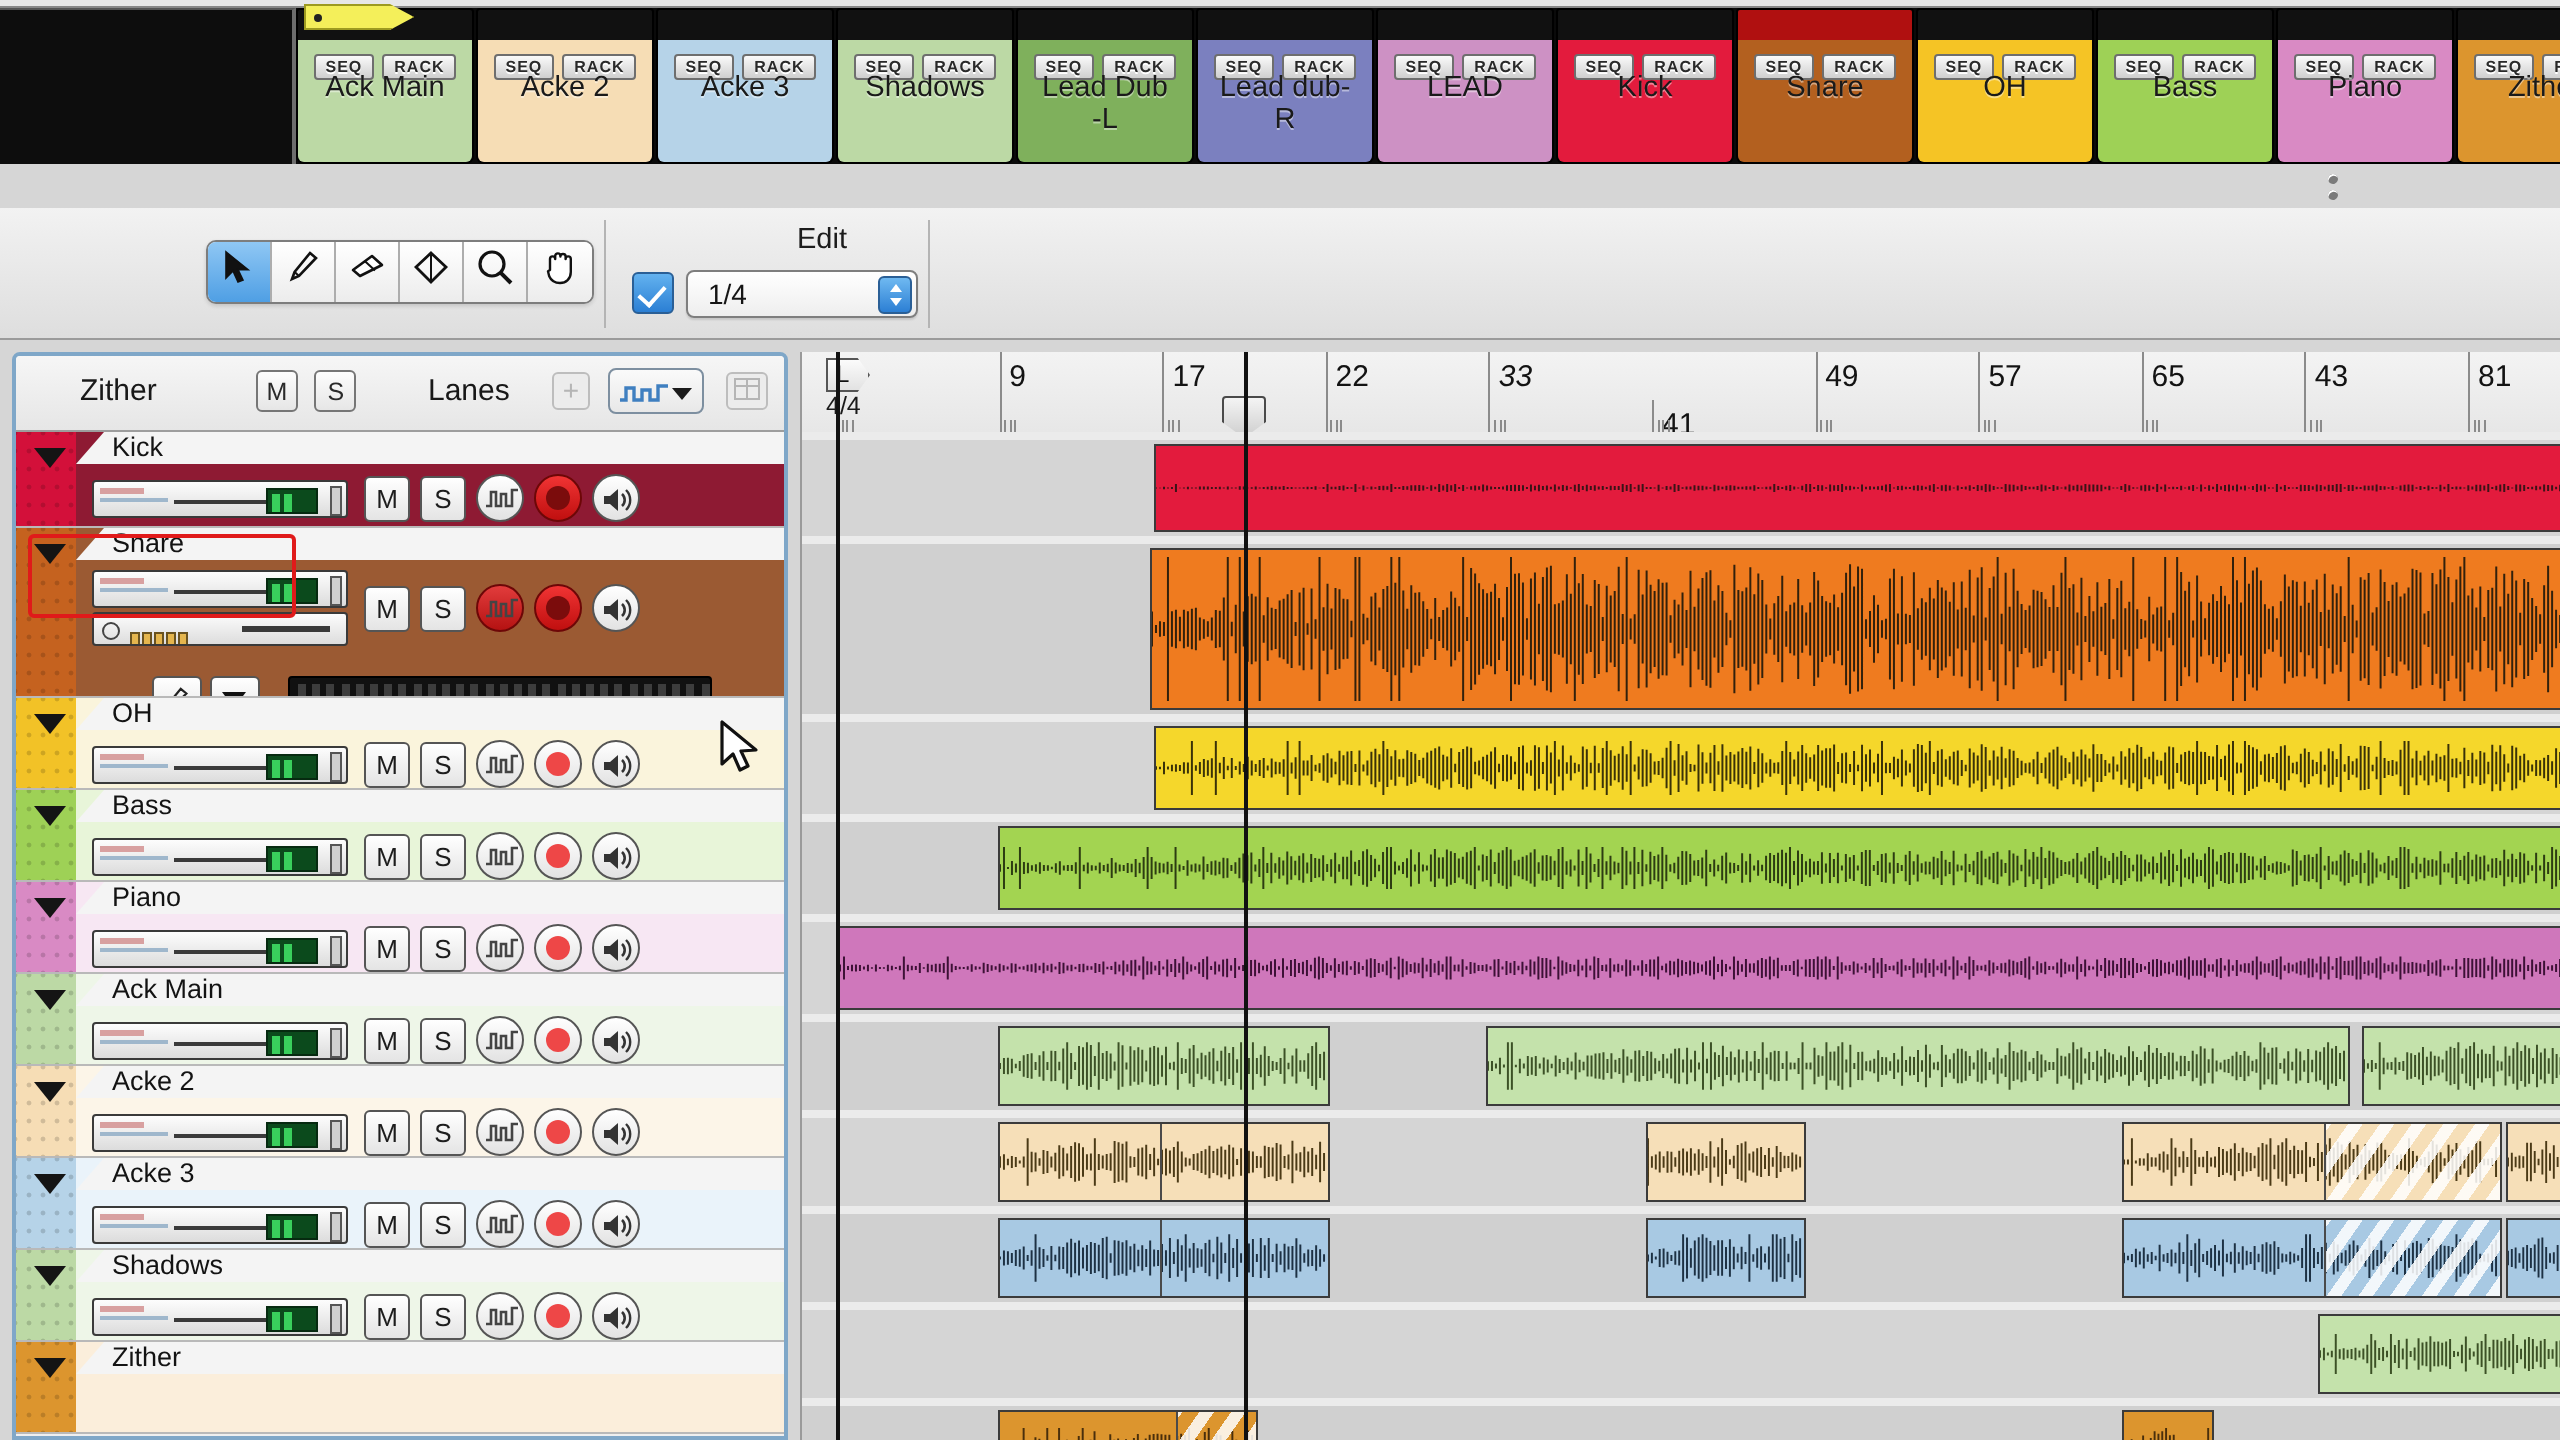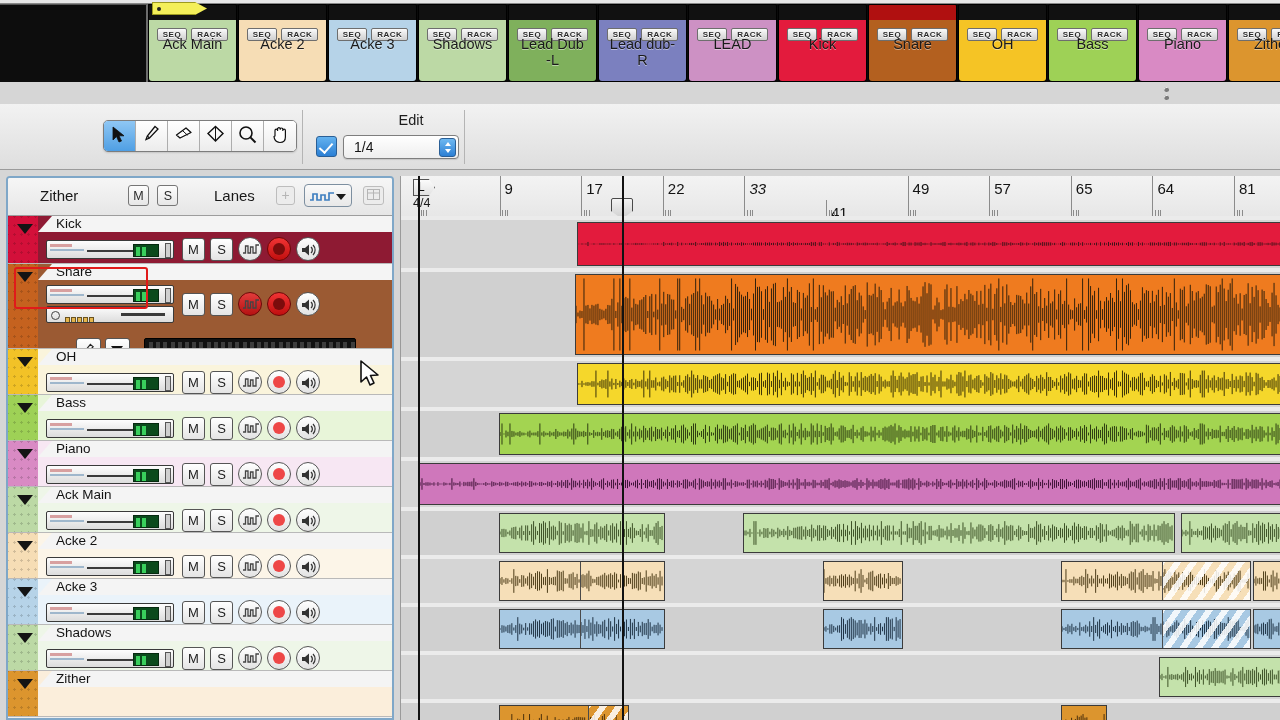--- a/index.html
+++ b/index.html
@@ -569,21 +569,21 @@
         <div class="sub" style="left: 590.75px;"></div>
         <div class="sub" style="left: 593.3px;"></div>
         <div class="sub" style="left: 595.85px;"></div>
         <div class="bar" style="left: 669.8px;">
           <span>65</span>
         </div>
         <div class="sub" style="left: 672.35px;"></div>
         <div class="sub" style="left: 674.9px;"></div>
         <div class="sub" style="left: 677.45px;"></div>
         <div class="bar" style="left: 751.4px;">
-          <span>64</span>
+          <span>43</span>
         </div>
         <div class="sub" style="left: 753.95px;"></div>
         <div class="sub" style="left: 756.5px;"></div>
         <div class="sub" style="left: 759.05px;"></div>
         <div class="bar" style="left: 833px;">
           <span>81</span>
         </div>
         <div class="sub" style="left: 835.55px;"></div>
         <div class="sub" style="left: 838.1px;"></div>
         <div class="sub" style="left: 840.65px;"></div>

